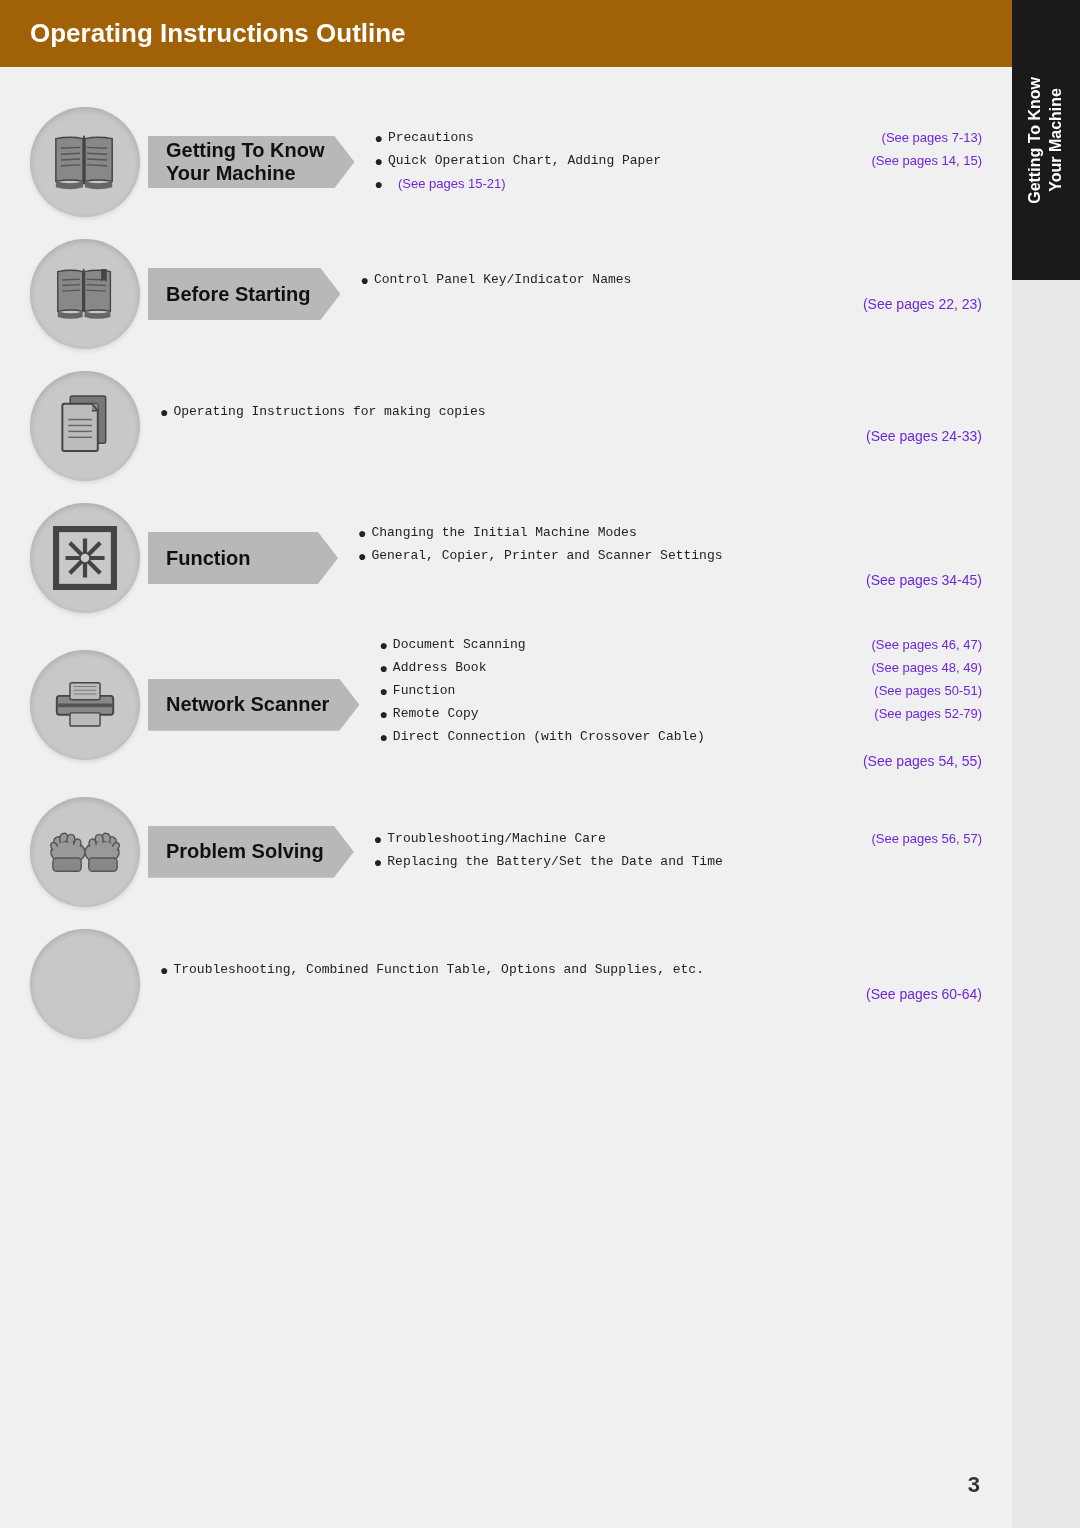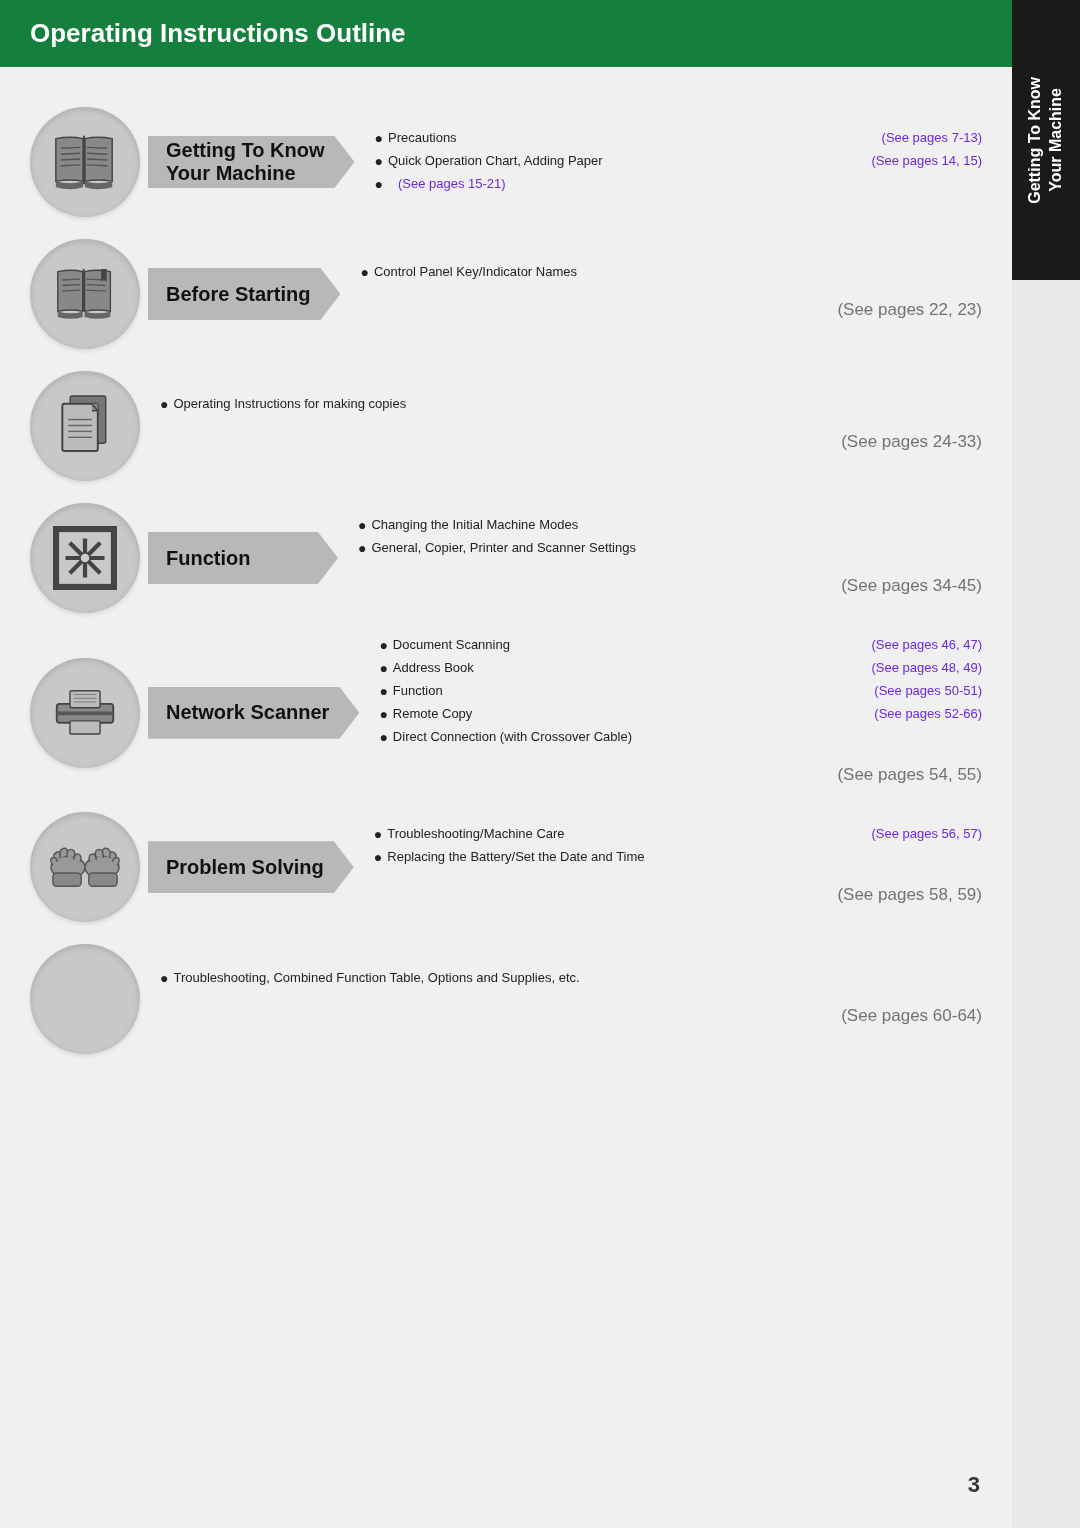--- a/index.html
+++ b/index.html
@@ -42,21 +42,21 @@
       left: 0;
       top: 0;
       right: 68px;
       bottom: 0;
       background: #f0f0f0;
       padding: 0;
     }
 
     
     .header-bar {
-      background: #15803d;
+      background: #a16207;
       padding: 18px 30px;
       margin-bottom: 30px;
     }
     .header-bar h1 {
       color: white;
       font-size: 26px;
       font-weight: bold;
     }
 
     
@@ -119,31 +119,32 @@
       margin-bottom: 2px;
     }
     .desc-item .bullet {
       margin-right: 5px;
       font-size: 14px;
       line-height: 1.5;
       flex-shrink: 0;
     }
     .desc-item .desc-text {
       flex: 1;
+      font-family: Liberation Mono, monospace;
     }
     .desc-item .page-ref {
       margin-left: 10px;
       white-space: nowrap;
       color: #6d28d9;
     }
     .see-pages {
       text-align: right;
-      color: #737373;
-      font-size: 17px;
-      margin-top: 14px;
+      color: #6d28d9;
+      font-size: 14px;
+      margin-top: 3px;
       margin-bottom: 2px;
     }
 
     
     .page-number {
       position: absolute;
       bottom: 30px;
       right: 100px;
       font-size: 22px;
       font-weight: bold;
@@ -381,21 +382,21 @@
             <span class="page-ref">(See pages 48, 49)</span>
           </div>
           <div class="desc-item">
             <span class="bullet">●</span>
             <span class="desc-text">Function</span>
             <span class="page-ref">(See pages 50-51)</span>
           </div>
           <div class="desc-item">
             <span class="bullet">●</span>
             <span class="desc-text">Remote Copy</span>
-            <span class="page-ref">(See pages 52-66)</span>
+            <span class="page-ref">(See pages 52-79)</span>
           </div>
           <div class="desc-item">
             <span class="bullet">●</span>
             <span class="desc-text">Direct Connection (with Crossover Cable)</span>
           </div>
           <div class="see-pages">(See pages 54, 55)</div>
         </div>
       </div>
       <div class="outline-row">
         <div class="circle-icon">
@@ -431,21 +432,20 @@
         <div class="description">
           <div class="desc-item">
             <span class="bullet">●</span>
             <span class="desc-text">Troubleshooting/Machine Care</span>
             <span class="page-ref">(See pages 56, 57)</span>
           </div>
           <div class="desc-item">
             <span class="bullet">●</span>
             <span class="desc-text">Replacing the Battery/Set the Date and Time</span>
           </div>
-          <div class="see-pages">(See pages 58, 59)</div>
         </div>
       </div>
       <div class="outline-row">
         <div class="circle-icon">
           <span class="icon-question">
       <svg viewBox="0 0 55 65" xmlns="http://www.w3.org/2000/svg">
         <text x="5" y="52" font-size="62" font-weight="bold" fill="#444" font-family="Arial">?</text>
         <circle cx="27" cy="60" r="5" fill="#444"></circle>
       </svg>
     </span>

